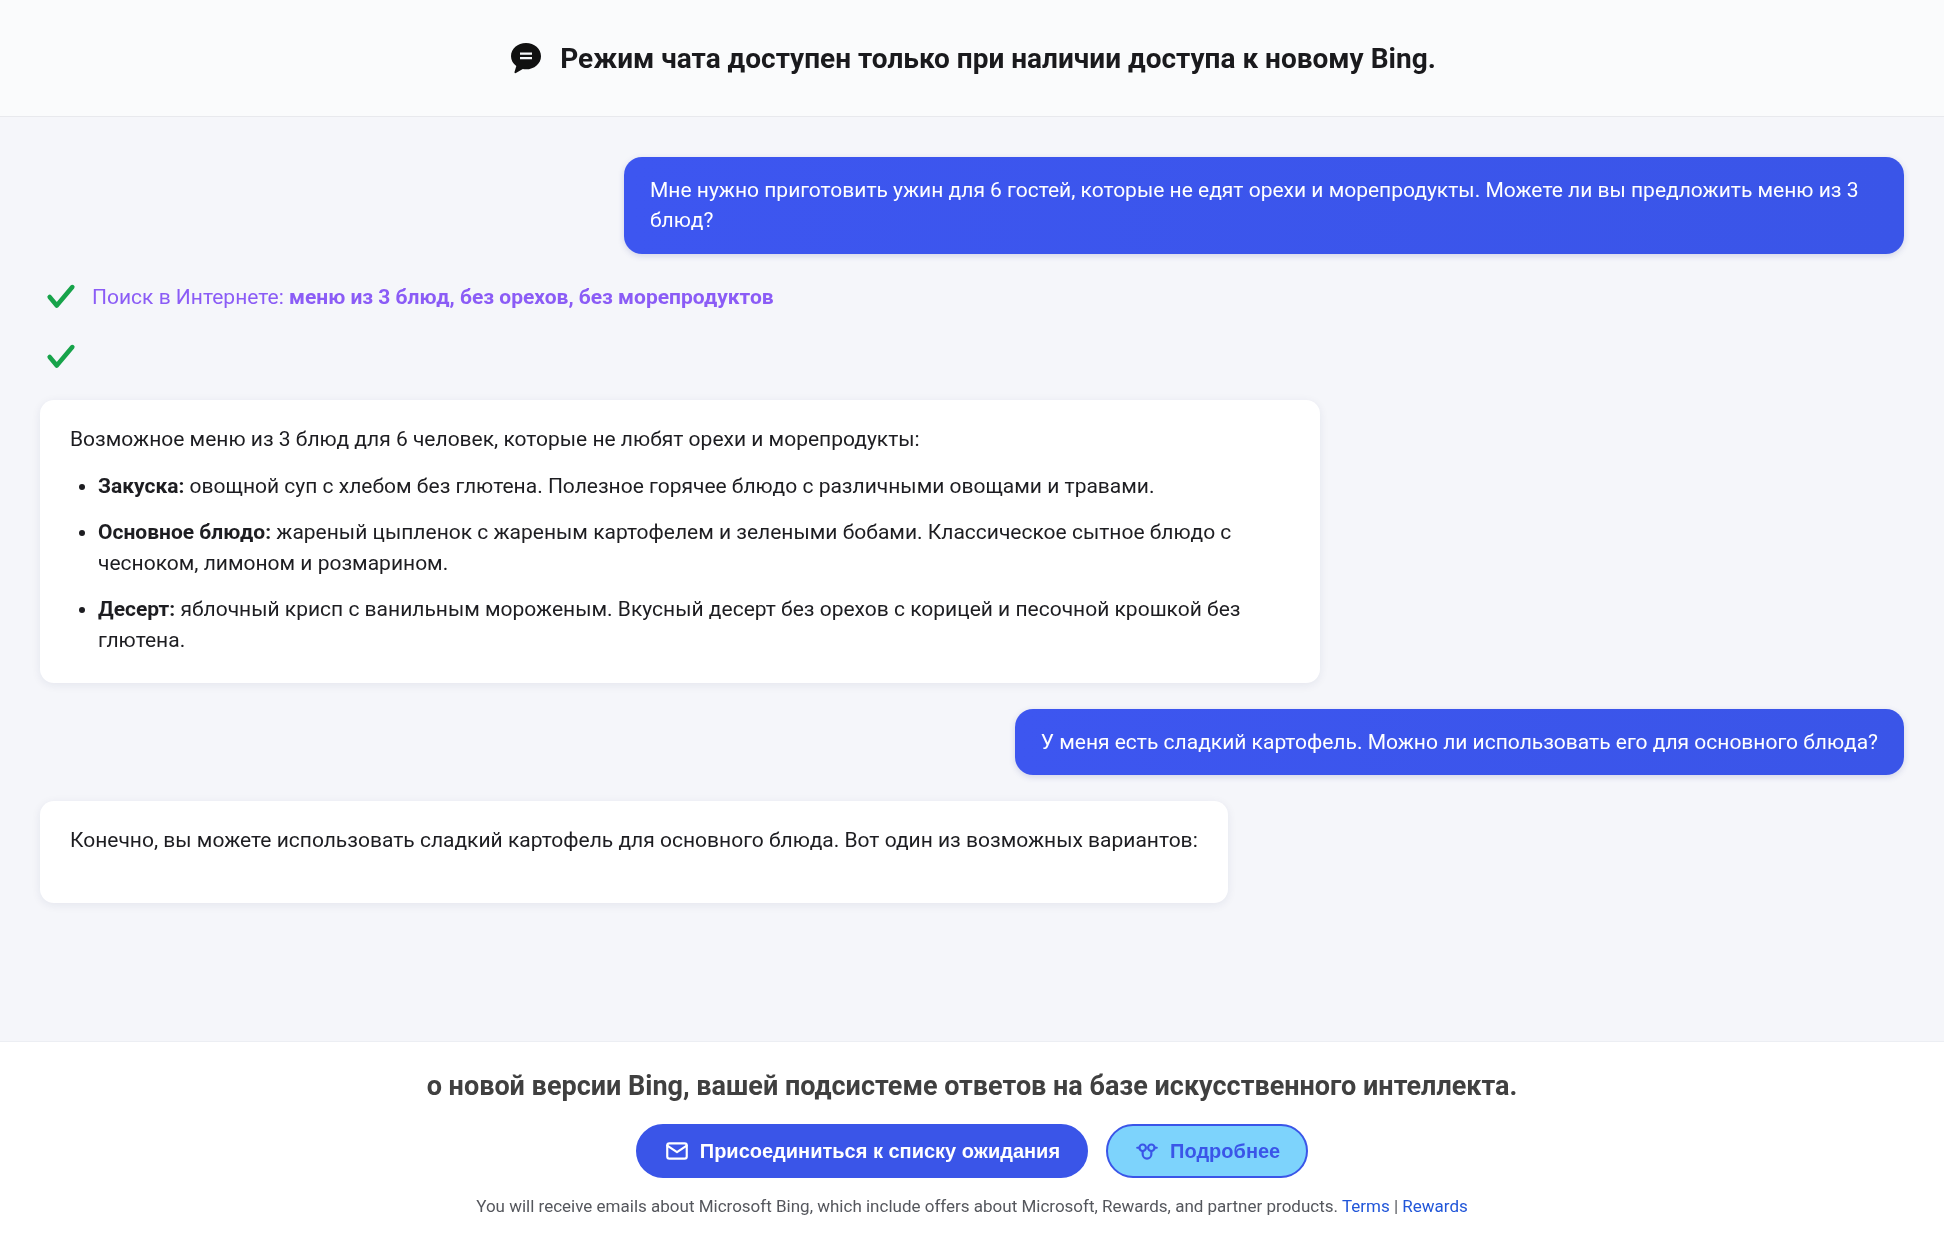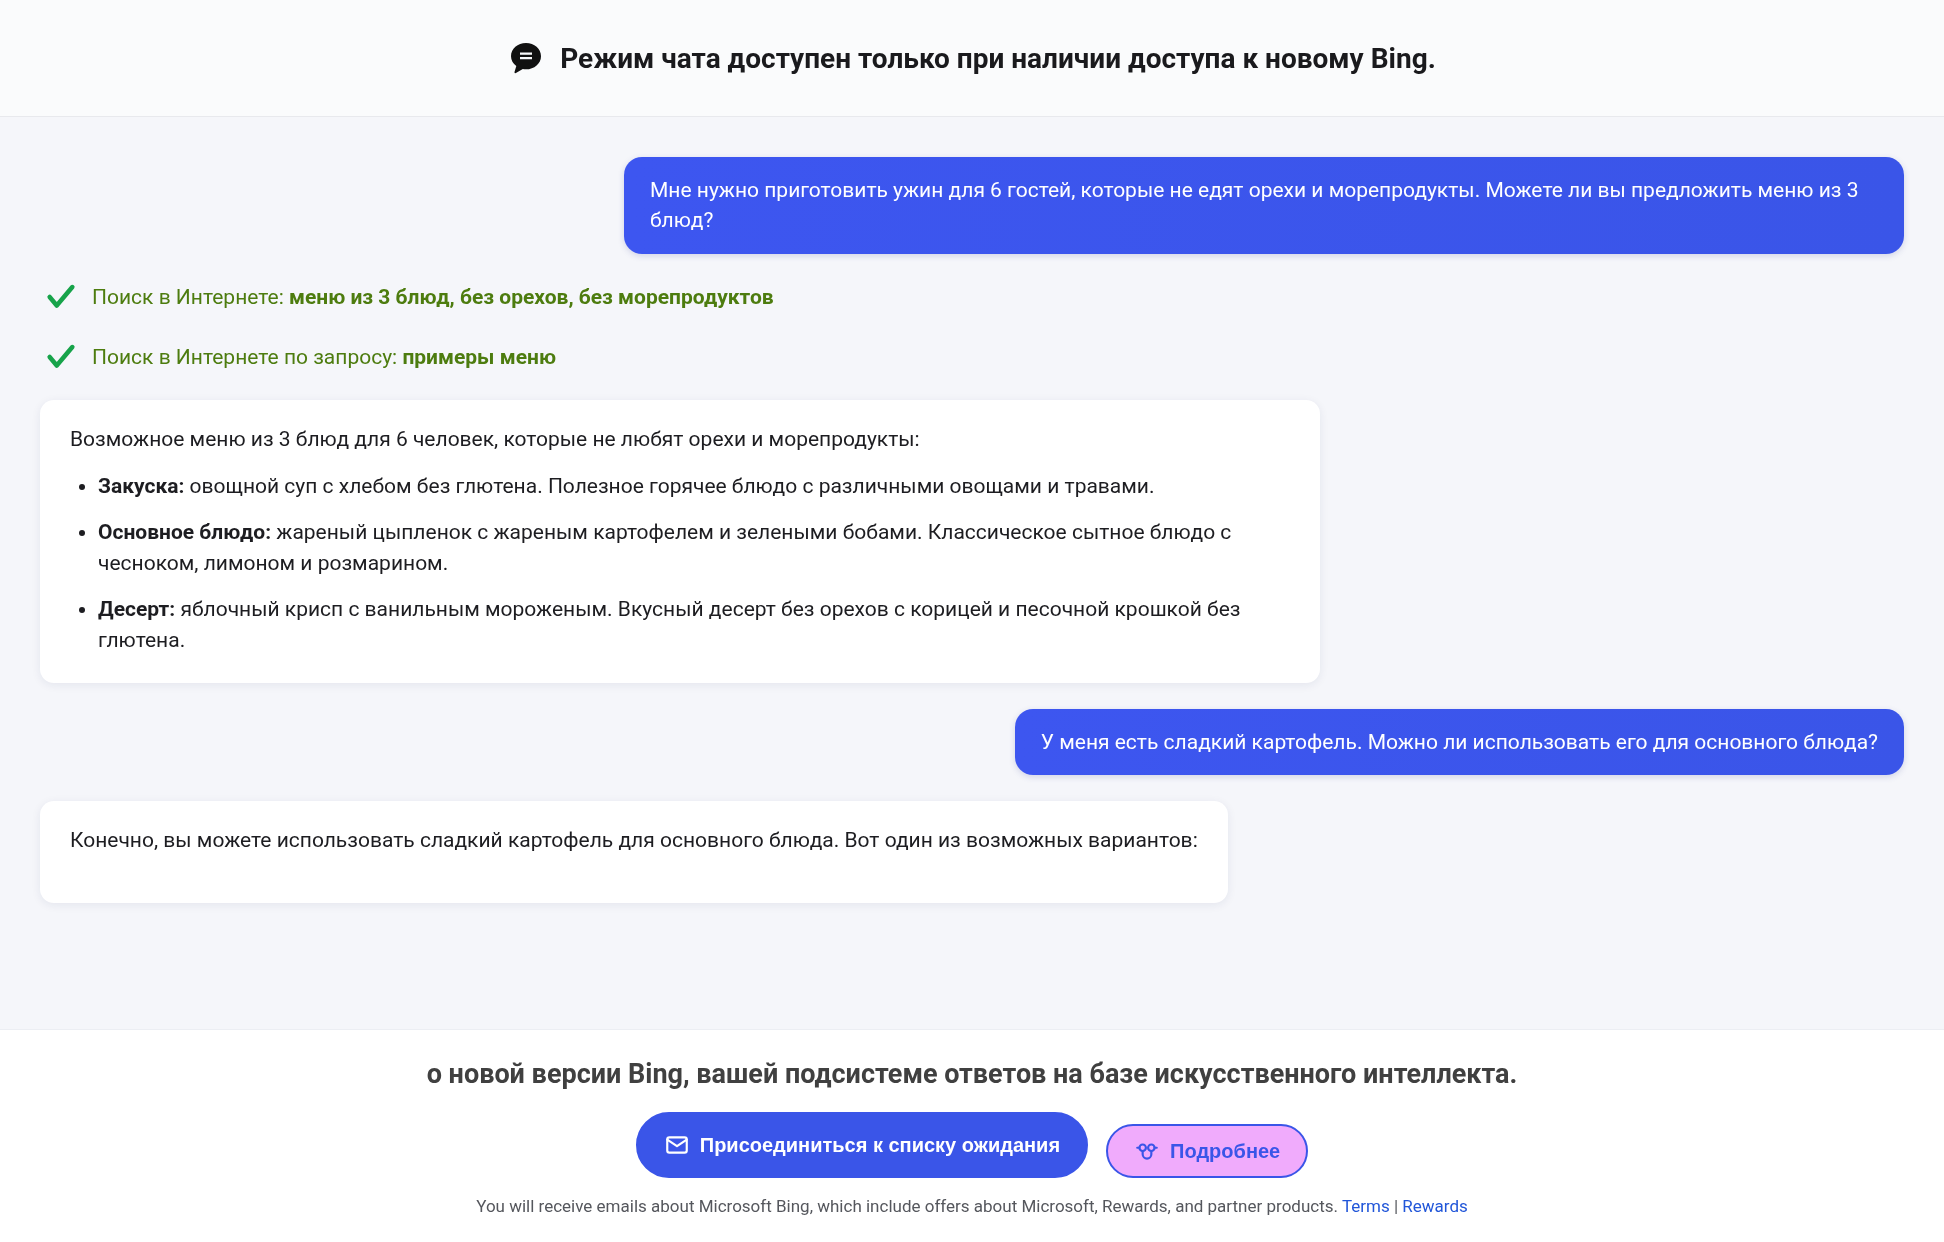--- a/index.html
+++ b/index.html
@@ -54,21 +54,21 @@
       gap: 14px;
       padding-left: 4px;
     }
     .check-icon {
       width: 34px; height: 34px;
       color: #17a34a;
       flex: 0 0 auto;
     }
     .search-text {
       font-size: 21px;
-      color: #4d7c0f;
+      color: #8b5cf6;
     }
     .search-text b { font-weight: 700; }
     .ai-bubble {
       align-self: flex-start;
       max-width: 1280px;
       background: #ffffff;
       border-radius: 14px;
       padding: 24px 30px 26px 30px;
       font-size: 21px;
       line-height: 1.5;
@@ -112,23 +112,22 @@
       font-weight: 600;
       padding: 12px 26px;
       cursor: pointer;
       border: 2px solid #3a55e8;
     }
     .btn-primary {
       background: #3a55e8;
       color: #fff;
     }
     .btn-secondary {
-      background: #f0abfc;
+      background: #7dd3fc;
       color: #3a55e8;
-      margin-top: 12px;
     }
     .btn-icon { width: 26px; height: 26px; }
     .disclaimer {
       font-size: 17px;
       color: #55575d;
     }
     .disclaimer a { color: #2156d9; text-decoration: none; }
   </style>
 </head>
 <body>
@@ -155,23 +154,20 @@
     <span class="search-text">
       <span>Поиск в Интернете: </span><b>меню из 3 блюд, без орехов, без морепродуктов</b>
     </span>
   </div>
 
   <div class="search-step">
     <span class="check-icon">
       <svg viewBox="0 0 24 24" fill="none" stroke="currentColor" stroke-width="3.2" stroke-linecap="round" stroke-linejoin="round">
           <polyline points="4 12 9 18 20 5"></polyline>
         </svg>
-    </span>
-    <span class="search-text">
-      <span>Поиск в Интернете по запросу: </span><b>примеры меню</b>
     </span>
   </div>
 
   <div class="ai-bubble">
     <div class="intro">Возможное меню из 3 блюд для 6 человек, которые не любят орехи и морепродукты:</div>
     <ul>
       <li><span class="label">Закуска:</span><span> овощной суп с хлебом без глютена. Полезное горячее блюдо с различными овощами и травами.</span></li>
       <li><span class="label">Основное блюдо:</span><span> жареный цыпленок с жареным картофелем и зелеными бобами. Классическое сытное блюдо с чесноком, лимоном и розмарином.</span></li>
       <li><span class="label">Десерт:</span><span> яблочный крисп с ванильным мороженым. Вкусный десерт без орехов с корицей и песочной крошкой без глютена.</span></li>
     </ul>

